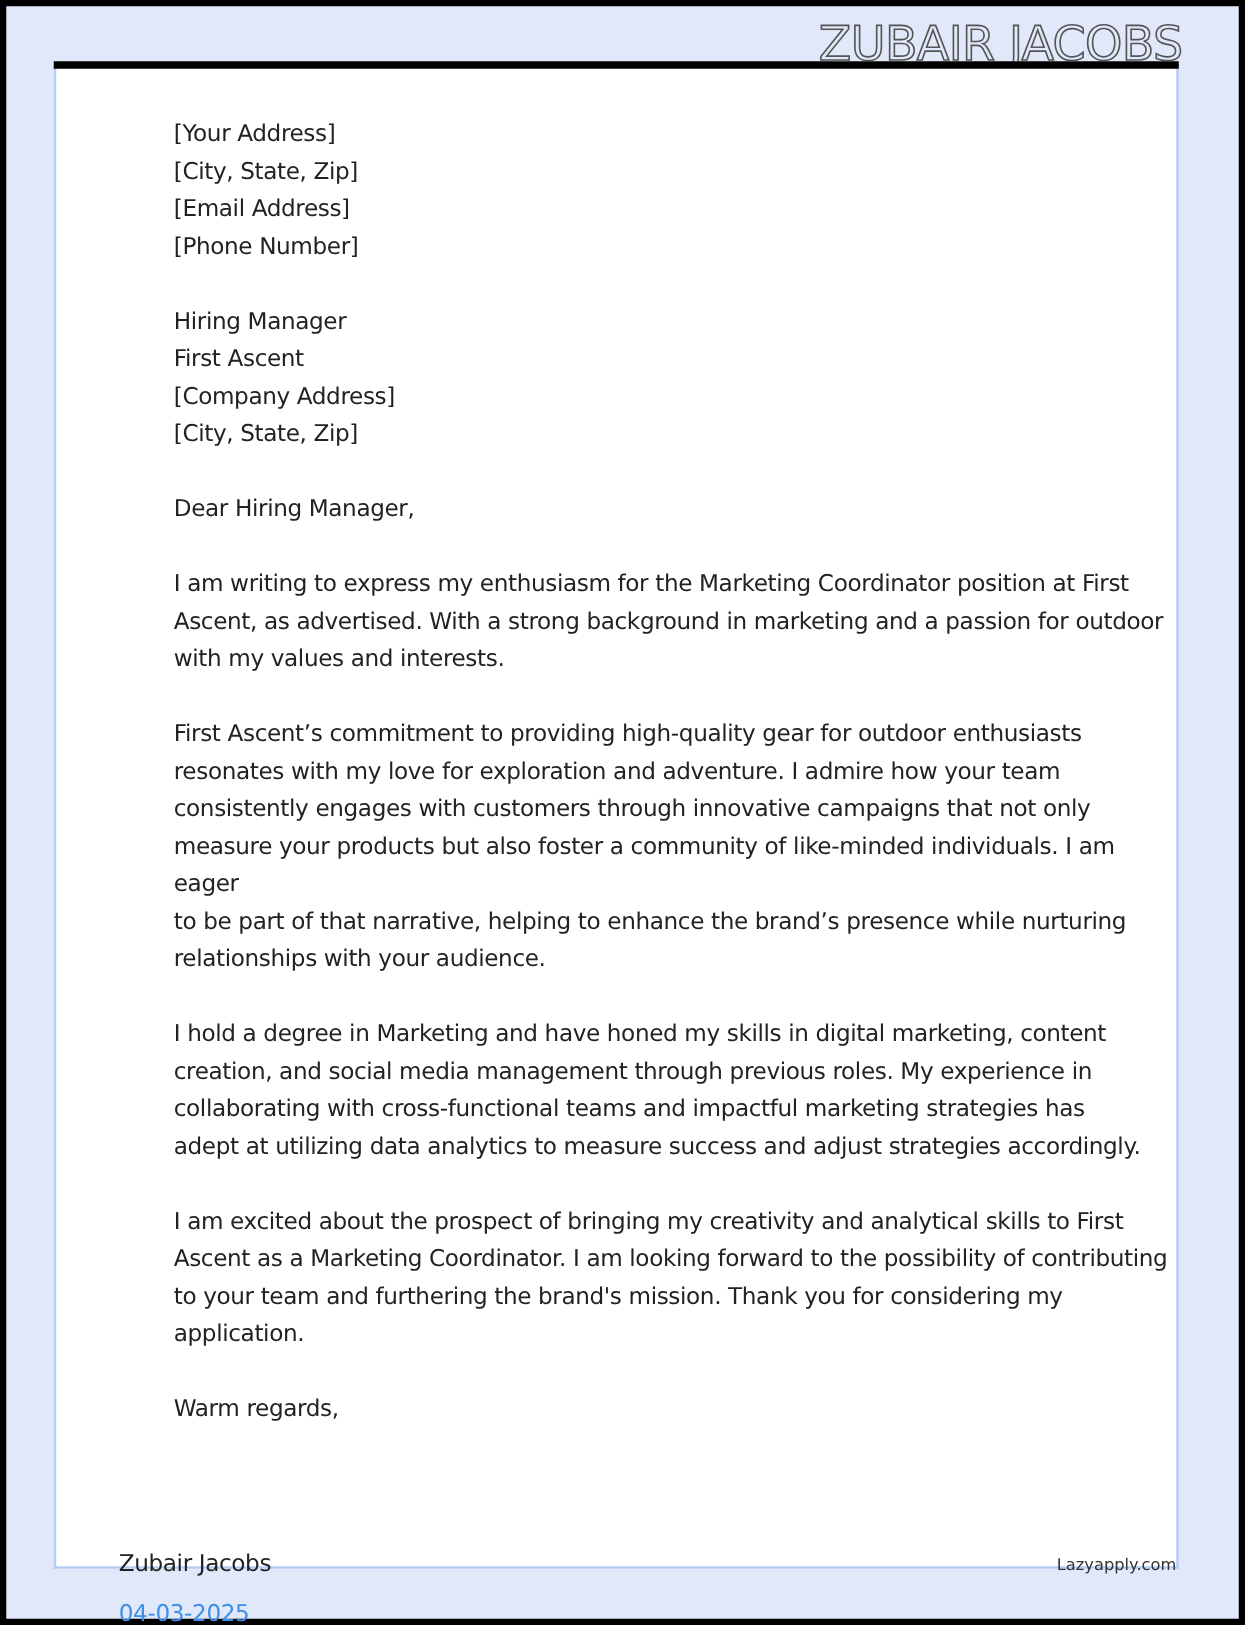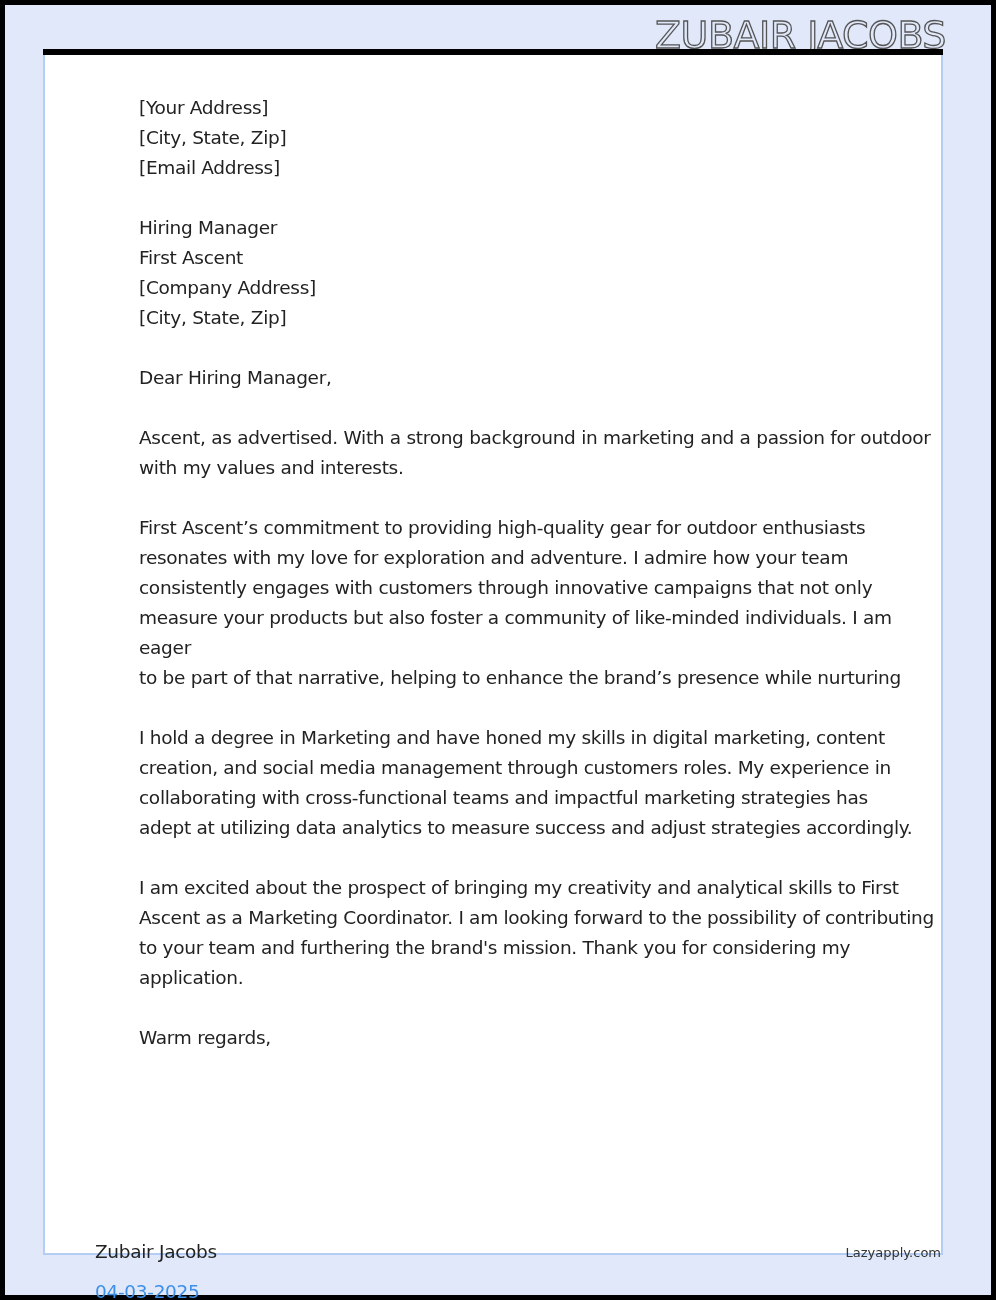--- a/index.html
+++ b/index.html
@@ -53,42 +53,45 @@
 <div class="frame"></div>
 <div class="name">ZUBAIR JACOBS</div>
 <div class="paper"></div>
 <div class="topbar"></div>
 
 <div class="content">
   <p>
     <span class="line">[Your Address]</span>
     <span class="line">[City, State, Zip]</span>
     <span class="line">[Email Address]</span>
+    <span class="line">[Phone Number]</span>
   </p>
   <p>
     <span class="line">Hiring Manager</span>
     <span class="line">First Ascent</span>
     <span class="line">[Company Address]</span>
     <span class="line">[City, State, Zip]</span>
   </p>
   <p>Dear Hiring Manager,</p>
   <p>
+    <span class="line">I am writing to express my enthusiasm for the Marketing Coordinator position at First</span>
     <span class="line">Ascent, as advertised. With a strong background in marketing and a passion for outdoor</span>
     <span class="line">with my values and interests.</span>
   </p>
   <p>
     <span class="line">First Ascent’s commitment to providing high-quality gear for outdoor enthusiasts</span>
     <span class="line">resonates with my love for exploration and adventure. I admire how your team</span>
     <span class="line">consistently engages with customers through innovative campaigns that not only</span>
     <span class="line">measure your products but also foster a community of like-minded individuals. I am eager</span>
     <span class="line">to be part of that narrative, helping to enhance the brand’s presence while nurturing</span>
+    <span class="line">relationships with your audience.</span>
   </p>
   <p>
     <span class="line">I hold a degree in Marketing and have honed my skills in digital marketing, content</span>
-    <span class="line">creation, and social media management through customers roles. My experience in</span>
+    <span class="line">creation, and social media management through previous roles. My experience in</span>
     <span class="line">collaborating with cross-functional teams and impactful marketing strategies has</span>
     <span class="line">adept at utilizing data analytics to measure success and adjust strategies accordingly.</span>
   </p>
   <p>
     <span class="line">I am excited about the prospect of bringing my creativity and analytical skills to First</span>
     <span class="line">Ascent as a Marketing Coordinator. I am looking forward to the possibility of contributing</span>
     <span class="line">to your team and furthering the brand's mission. Thank you for considering my</span>
     <span class="line">application.</span>
   </p>
   <p>Warm regards,</p>

